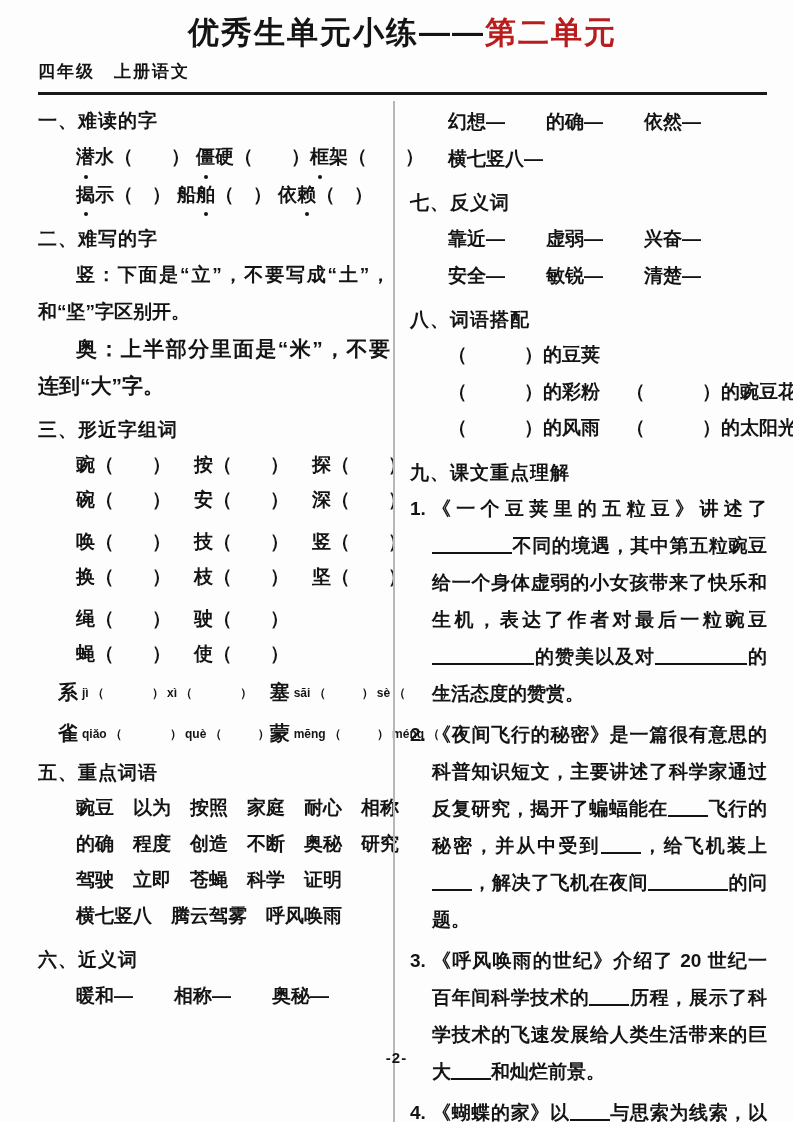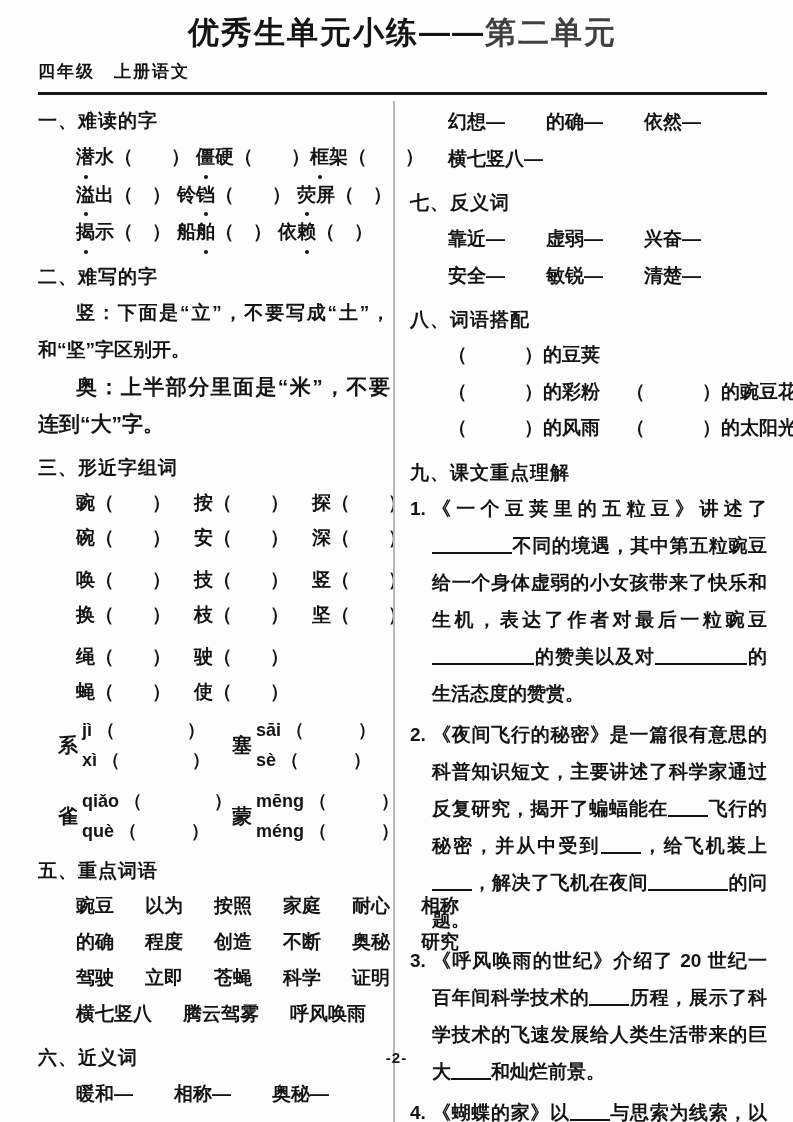--- a/index.html
+++ b/index.html
@@ -28,61 +28,56 @@
   .dotchar{position:relative;display:inline-block;}
   .dotchar::after{content:"";position:absolute;width:4px;height:4px;border-radius:50%;
     background:#141414;left:50%;transform:translateX(-50%);bottom:-3px;}
 
   .s1-row{display:flex;font-size:19px;line-height:37.5px;}
   .s1-row .witem{white-space:nowrap;}
 
   .poly-grid{display:grid;grid-template-columns:1fr 1fr;row-gap:14px;margin-top:8px;}
   .poly{display:flex;align-items:center;gap:4px;}
   .poly .base{font-size:20px;flex:none;}
-  .poly .readings{display:flex;flex-direction:column;gap:3px;font-size:18px;line-height:1.5;}
+  .poly .readings{display:flex;flex-direction:row;gap:3px;font-size:12px;line-height:1.5;}
   .poly .readings .rd{white-space:nowrap;}
 
-  .wline{display:flex;gap:31px;font-size:19px;line-height:36px;flex-wrap:nowrap;white-space:nowrap;}
+  .wline{display:flex;gap:19px;font-size:19px;line-height:36px;flex-wrap:nowrap;white-space:nowrap;}
   .dashrow{display:flex;gap:41px;font-size:19px;line-height:37px;white-space:nowrap;}
   .pairrow{display:grid;grid-template-columns:178px 1fr;font-size:19px;line-height:36.5px;white-space:nowrap;}
 
   .kp{display:flex;font-size:19px;line-height:37px;margin-top:4px;}
   .kp .num{flex:none;width:22px;}
   .kp .ptext{flex:1;text-align:justify;text-justify:inter-ideograph;word-break:break-all;min-width:0;}
   .ublank{display:inline-block;border-bottom:2px solid #141414;height:15px;vertical-align:-2px;}
 
   .pageno{position:absolute;left:0;right:0;bottom:56px;text-align:center;font-size:15px;letter-spacing:1px;}
 </style>
 </head>
 <body>
 
 <div class="page">
 
-  <div class="title"><span>优秀生单元小练——</span><span class="red" style="color: #404040;">第二单元</span></div>
+  <div class="title"><span>优秀生单元小练——</span><span class="red" style="color: #b91c1c;">第二单元</span></div>
 
   <div class="subtitle">四年级　上册语文</div>
 
   <div class="rule"></div>
 
   <div class="columns">
 
     <div class="col-left">
       <div class="h">一、难读的字</div>
       <div class="indent" id="s1-rows">
           <div class="s1-row">
             <span class="witem" style="margin-right: 6px;"><span class="dotchar">潜</span><span>水</span><span>（　　）</span></span>
             <span class="witem" style="margin-right: 0;"><span class="dotchar">僵</span><span>硬</span><span>（　　）</span></span>
             <span class="witem"><span class="dotchar">框</span><span>架</span><span>（　　）</span></span>
           </div>
           <div class="s1-row">
-            <span class="witem" style="margin-right: 6px;"><span class="dotchar">溢</span><span>出</span><span>（　）</span></span>
-            <span class="witem" style="margin-right: 6px;"><span>铃</span><span class="dotchar">铛</span><span>（　　）</span></span>
-            <span class="witem"><span class="dotchar">荧</span><span>屏</span><span>（　）</span></span>
-          </div>
-          <div class="s1-row">
             <span class="witem" style="margin-right: 6px;"><span class="dotchar">揭</span><span>示</span><span>（　）</span></span>
             <span class="witem" style="margin-right: 6px;"><span>船</span><span class="dotchar">舶</span><span>（　）</span></span>
             <span class="witem"><span>依</span><span class="dotchar">赖</span><span>（　）</span></span>
           </div>
         </div>
 
       <div class="h">二、难写的字</div>
       <div id="s2-paras">
           <div style="font-size: 19px; line-height: 37px; text-indent: 38px; text-align: justify; word-break: break-all;">竖：下面是“立”，不要写成“土”，和“坚”字区别开。</div>
           <div style="font-size: 21px; line-height: 37px; text-indent: 38px; text-align: justify; word-break: break-all;">奥：上半部分里面是“米”，不要连到“大”字。</div>

